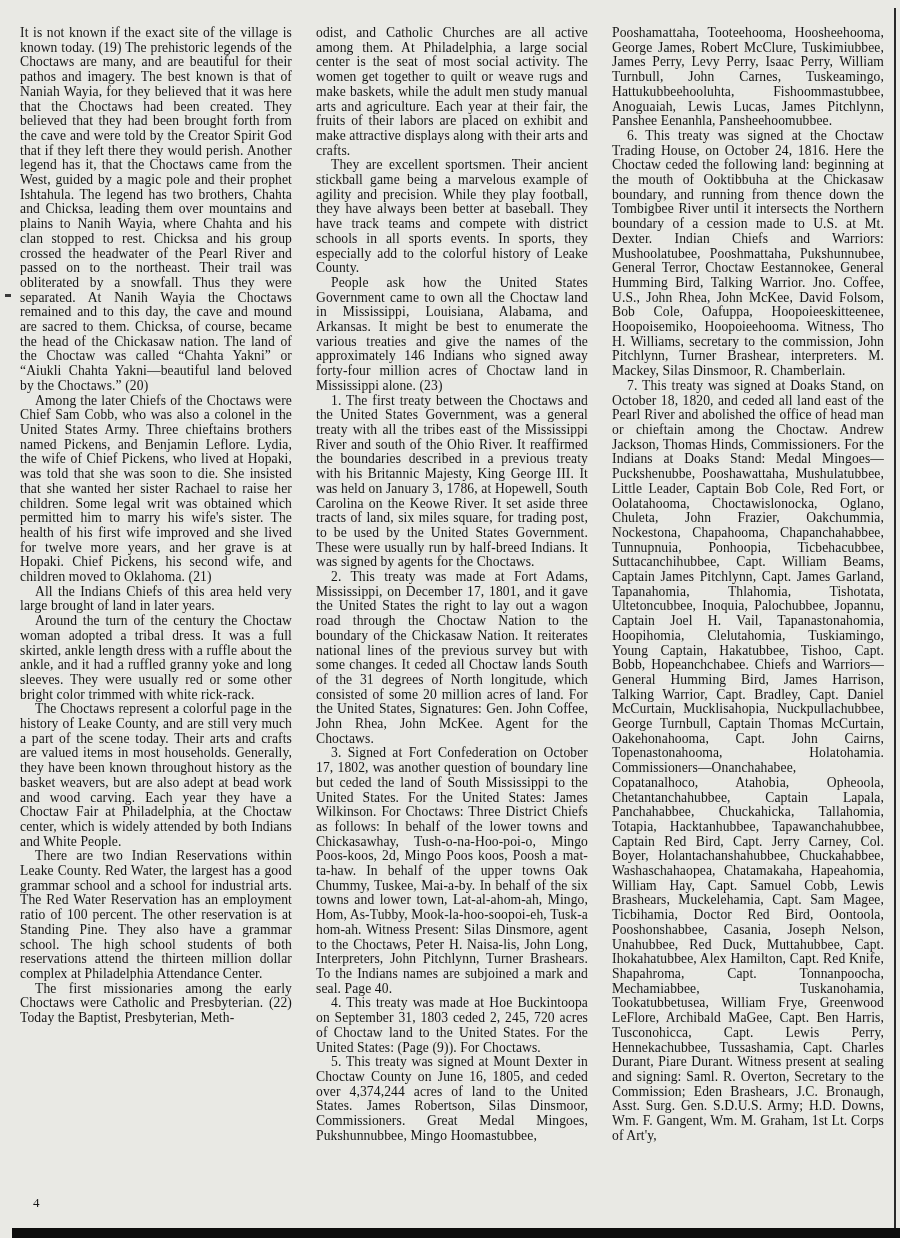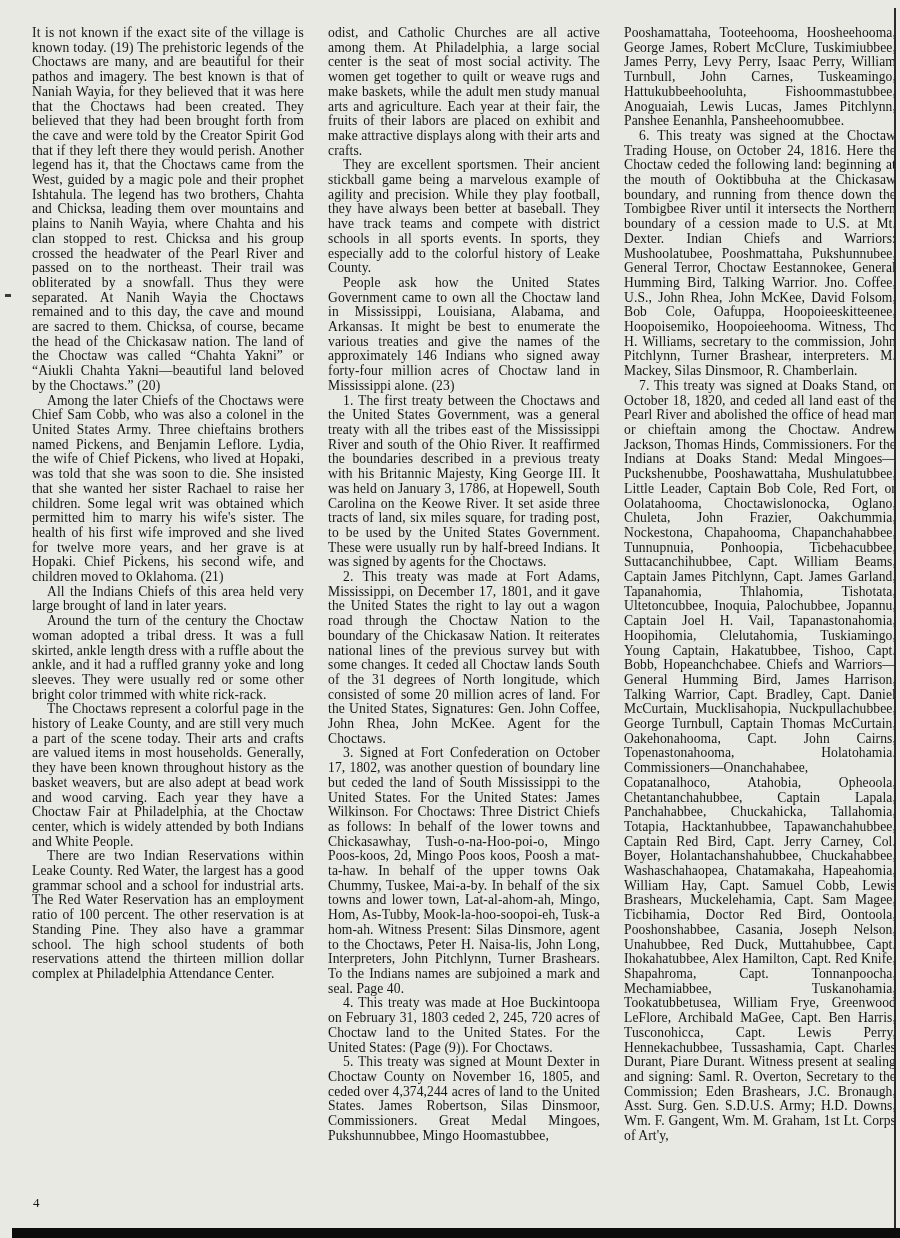--- a/index.html
+++ b/index.html
@@ -19,20 +19,21 @@
     position: absolute;
     inset: 0;
   }
   .columns {
     position: absolute;
     left: 32px;
     top: 26px;
     width: 852px;
     display: flex;
     gap: 24px;
+    justify-content: flex-end;
   }
   .col {
     width: 272px;
     flex: 0 0 272px;
   }
   .para {
     margin: 0;
     font-size: 13.6px;
     line-height: 14.7px;
     text-align: justify;
@@ -81,30 +82,31 @@
 <div class="page">
 
   <div class="columns">
     <div class="col">
         <p class="para">It is not known if the exact site of the village is known today. (19) The prehistoric legends of the Choctaws are many, and are beautiful for their pathos and imagery. The best known is that of Naniah Wayia, for they believed that it was here that the Choctaws had been created. They believed that they had been brought forth from the cave and were told by the Creator Spirit God that if they left there they would perish. Another legend has it, that the Choctaws came from the West, guided by a magic pole and their prophet Ishtahula. The legend has two brothers, Chahta and Chicksa, leading them over mountains and plains to Nanih Wayia, where Chahta and his clan stopped to rest. Chicksa and his group crossed the headwater of the Pearl River and passed on to the northeast. Their trail was obliterated by a snowfall. Thus they were separated. At Nanih Wayia the Choctaws remained and to this day, the cave and mound are sacred to them. Chicksa, of course, became the head of the Chickasaw nation. The land of the Choctaw was called “Chahta Yakni” or “Aiukli Chahta Yakni—beautiful land beloved by the Choctaws.” (20)</p>
         <p class="para indent">Among the later Chiefs of the Choctaws were Chief Sam Cobb, who was also a colonel in the United States Army. Three chieftains brothers named Pickens, and Benjamin Leflore. Lydia, the wife of Chief Pickens, who lived at Hopaki, was told that she was soon to die. She insisted that she wanted her sister Rachael to raise her children. Some legal writ was obtained which permitted him to marry his wife's sister. The health of his first wife improved and she lived for twelve more years, and her grave is at Hopaki. Chief Pickens, his second wife, and children moved to Oklahoma. (21)</p>
         <p class="para indent">All the Indians Chiefs of this area held very large brought of land in later years.</p>
         <p class="para indent">Around the turn of the century the Choctaw woman adopted a tribal dress. It was a full skirted, ankle length dress with a ruffle about the ankle, and it had a ruffled granny yoke and long sleeves. They were usually red or some other bright color trimmed with white rick-rack.</p>
         <p class="para indent">The Choctaws represent a colorful page in the history of Leake County, and are still very much a part of the scene today. Their arts and crafts are valued items in most households. Generally, they have been known throughout history as the basket weavers, but are also adept at bead work and wood carving. Each year they have a Choctaw Fair at Philadelphia, at the Choctaw center, which is widely attended by both Indians and White People.</p>
         <p class="para indent">There are two Indian Reservations within Leake County. Red Water, the largest has a good grammar school and a school for industrial arts. The Red Water Reservation has an employment ratio of 100 percent. The other reservation is at Standing Pine. They also have a grammar school. The high school students of both reservations attend the thirteen million dollar complex at Philadelphia Attendance Center.</p>
+        <p class="para indent">The first missionaries among the early Choctaws were Catholic and Presbyterian. (22) Today the Baptist, Presbyterian, Meth-</p>
       </div>
     <div class="col">
         <p class="para">odist, and Catholic Churches are all active among them. At Philadelphia, a large social center is the seat of most social activity. The women get together to quilt or weave rugs and make baskets, while the adult men study manual arts and agriculture. Each year at their fair, the fruits of their labors are placed on exhibit and make attractive displays along with their arts and crafts.</p>
         <p class="para indent">They are excellent sportsmen. Their ancient stickball game being a marvelous example of agility and precision. While they play football, they have always been better at baseball. They have track teams and compete with district schools in all sports events. In sports, they especially add to the colorful history of Leake County.</p>
         <p class="para indent">People ask how the United States Government came to own all the Choctaw land in Mississippi, Louisiana, Alabama, and Arkansas. It might be best to enumerate the various treaties and give the names of the approximately 146 Indians who signed away forty-four million acres of Choctaw land in Mississippi alone. (23)</p>
         <p class="para indent">1. The first treaty between the Choctaws and the United States Government, was a general treaty with all the tribes east of the Mississippi River and south of the Ohio River. It reaffirmed the boundaries described in a previous treaty with his Britannic Majesty, King George III. It was held on January 3, 1786, at Hopewell, South Carolina on the Keowe River. It set aside three tracts of land, six miles square, for trading post, to be used by the United States Government. These were usually run by half-breed Indians. It was signed by agents for the Choctaws.</p>
         <p class="para indent">2. This treaty was made at Fort Adams, Mississippi, on December 17, 1801, and it gave the United States the right to lay out a wagon road through the Choctaw Nation to the boundary of the Chickasaw Nation. It reiterates national lines of the previous survey but with some changes. It ceded all Choctaw lands South of the 31 degrees of North longitude, which consisted of some 20 million acres of land. For the United States, Signatures: Gen. John Coffee, John Rhea, John McKee. Agent for the Choctaws.</p>
         <p class="para indent">3. Signed at Fort Confederation on October 17, 1802, was another question of boundary line but ceded the land of South Mississippi to the United States. For the United States: James Wilkinson. For Choctaws: Three District Chiefs as follows: In behalf of the lower towns and Chickasawhay, Tush-o-na-Hoo-poi-o, Mingo Poos-koos, 2d, Mingo Poos koos, Poosh a mat-ta-haw. In behalf of the upper towns Oak Chummy, Tuskee, Mai-a-by. In behalf of the six towns and lower town, Lat-al-ahom-ah, Mingo, Hom, As-Tubby, Mook-la-hoo-soopoi-eh, Tusk-a hom-ah. Witness Present: Silas Dinsmore, agent to the Choctaws, Peter H. Naisa-lis, John Long, Interpreters, John Pitchlynn, Turner Brashears. To the Indians names are subjoined a mark and seal. Page 40.</p>
-        <p class="para indent">4. This treaty was made at Hoe Buckintoopa on February 31, 1803 ceded 2, 245, 720 acres of Choctaw land to the United States. For the United States: (Page (9)). For Choctaws.</p>
-        <p class="para indent">5. This treaty was signed at Mount Dexter in Choctaw County on November 16, 1805, and ceded over 4,374,244 acres of land to the United States. James Robertson, Silas Dinsmoor, Commissioners. Great Medal Mingoes, Pukshunnubbee, Mingo Hoomastubbee,</p>
+        <p class="para indent">4. This treaty was made at Hoe Buckintoopa on September 31, 1803 ceded 2, 245, 720 acres of Choctaw land to the United States. For the United States: (Page (9)). For Choctaws.</p>
+        <p class="para indent">5. This treaty was signed at Mount Dexter in Choctaw County on June 16, 1805, and ceded over 4,374,244 acres of land to the United States. James Robertson, Silas Dinsmoor, Commissioners. Great Medal Mingoes, Pukshunnubbee, Mingo Hoomastubbee,</p>
       </div>
     <div class="col">
         <p class="para">Pooshamattaha, Tooteehooma, Hoosheehooma, George James, Robert McClure, Tuskimiubbee, James Perry, Levy Perry, Isaac Perry, William Turnbull, John Carnes, Tuskeamingo, Hattukubbeehooluhta, Fishoommastubbee, Anoguaiah, Lewis Lucas, James Pitchlynn, Panshee Eenanhla, Pansheehoomubbee.</p>
         <p class="para indent">6. This treaty was signed at the Choctaw Trading House, on October 24, 1816. Here the Choctaw ceded the following land: beginning at the mouth of Ooktibbuha at the Chickasaw boundary, and running from thence down the Tombigbee River until it intersects the Northern boundary of a cession made to U.S. at Mt. Dexter. Indian Chiefs and Warriors: Mushoolatubee, Pooshmattaha, Pukshunnubee, General Terror, Choctaw Eestannokee, General Humming Bird, Talking Warrior. Jno. Coffee, U.S., John Rhea, John McKee, David Folsom, Bob Cole, Oafuppa, Hoopoieeskitteenee, Hoopoisemiko, Hoopoieehooma. Witness, Tho H. Williams, secretary to the commission, John Pitchlynn, Turner Brashear, interpreters. M. Mackey, Silas Dinsmoor, R. Chamberlain.</p>
         <p class="para indent">7. This treaty was signed at Doaks Stand, on October 18, 1820, and ceded all land east of the Pearl River and abolished the office of head man or chieftain among the Choctaw. Andrew Jackson, Thomas Hinds, Commissioners. For the Indians at Doaks Stand: Medal Mingoes—Puckshenubbe, Pooshawattaha, Mushulatubbee, Little Leader, Captain Bob Cole, Red Fort, or Oolatahooma, Choctawislonocka, Oglano, Chuleta, John Frazier, Oakchummia, Nockestona, Chapahooma, Chapanchahabbee, Tunnupnuia, Ponhoopia, Ticbehacubbee, Suttacanchihubbee, Capt. William Beams, Captain James Pitchlynn, Capt. James Garland, Tapanahomia, Thlahomia, Tishotata, Ultetoncubbee, Inoquia, Palochubbee, Jopannu, Captain Joel H. Vail, Tapanastonahomia, Hoopihomia, Clelutahomia, Tuskiamingo, Young Captain, Hakatubbee, Tishoo, Capt. Bobb, Hopeanchchabee. Chiefs and Warriors—General Humming Bird, James Harrison, Talking Warrior, Capt. Bradley, Capt. Daniel McCurtain, Mucklisahopia, Nuckpullachubbee, George Turnbull, Captain Thomas McCurtain, Oakehonahooma, Capt. John Cairns, Topenastonahooma, Holatohamia. Commissioners—Onanchahabee, Copatanalhoco, Atahobia, Opheoola, Chetantanchahubbee, Captain Lapala, Panchahabbee, Chuckahicka, Tallahomia, Totapia, Hacktanhubbee, Tapawanchahubbee, Captain Red Bird, Capt. Jerry Carney, Col. Boyer, Holantachanshahubbee, Chuckahabbee, Washaschahaopea, Chatamakaha, Hapeahomia, William Hay, Capt. Samuel Cobb, Lewis Brashears, Muckelehamia, Capt. Sam Magee, Ticbihamia, Doctor Red Bird, Oontoola, Pooshonshabbee, Casania, Joseph Nelson, Unahubbee, Red Duck, Muttahubbee, Capt. Ihokahatubbee, Alex Hamilton, Capt. Red Knife, Shapahroma, Capt. Tonnanpoocha, Mechamiabbee, Tuskanohamia, Tookatubbetusea, William Frye, Greenwood LeFlore, Archibald MaGee, Capt. Ben Harris, Tusconohicca, Capt. Lewis Perry, Hennekachubbee, Tussashamia, Capt. Charles Durant, Piare Durant. Witness present at sealing and signing: Saml. R. Overton, Secretary to the Commission; Eden Brashears, J.C. Bronaugh, Asst. Surg. Gen. S.D.U.S. Army; H.D. Downs, Wm. F. Gangent, Wm. M. Graham, 1st Lt. Corps of Art'y,</p>
       </div>
   </div>
 
   <div class="page-number">4</div>
 

